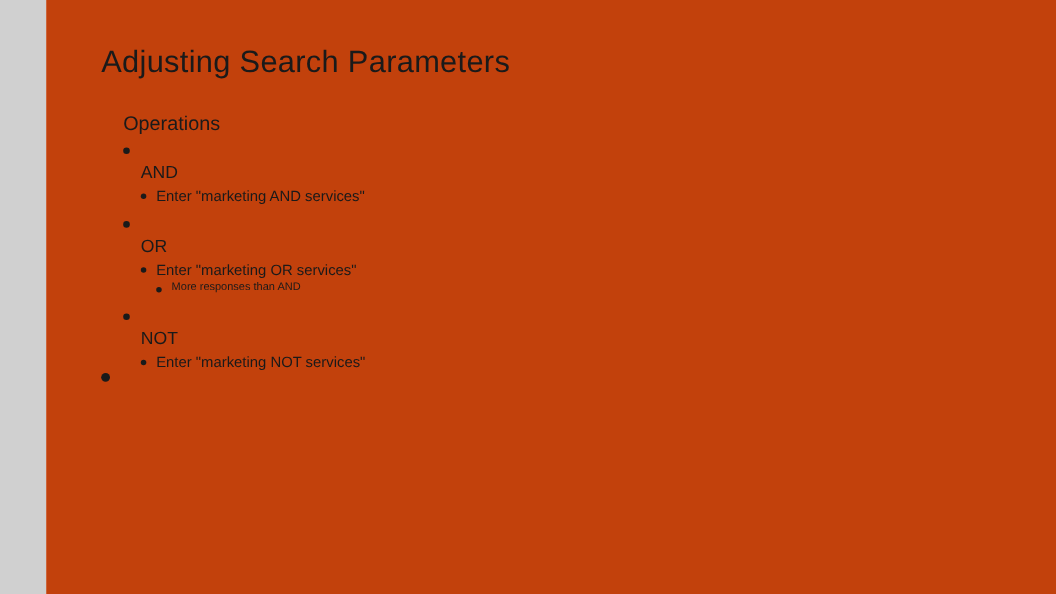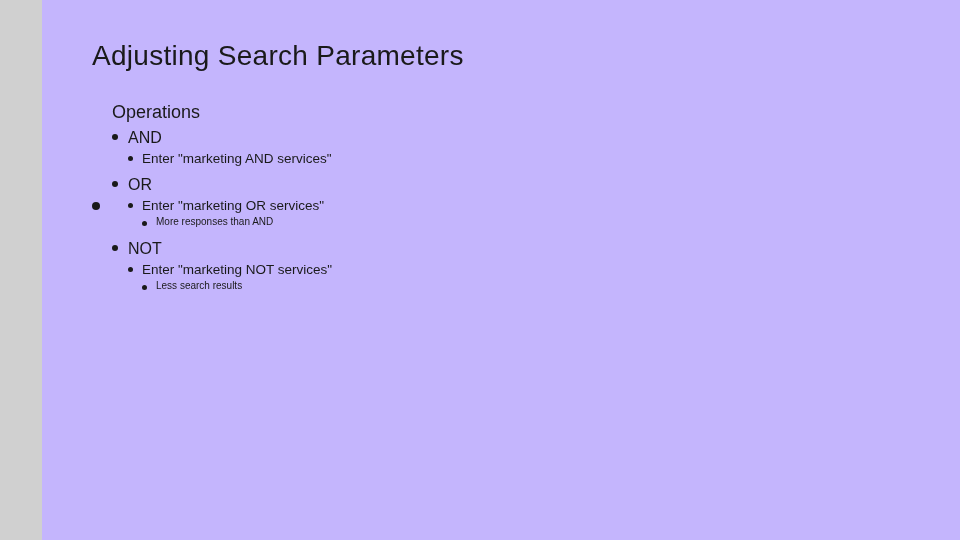--- a/index.html
+++ b/index.html
@@ -20,39 +20,39 @@
     .sidebar {
       width: 42px;
       min-height: 540px;
       background: #d0d0d0;
       flex-shrink: 0;
     }
 
     .main-content {
       flex: 1;
       padding: 40px 23px 30px 50px;
-      background: #c4b5fd;
+      background: #c2410c;
     }
 
     .page-title {
       font-size: 28px;
       font-weight: 400;
       color: #1a1a1a;
       margin-bottom: 30px;
       letter-spacing: 0.01em;
     }
 
     .bullet-list {
       list-style: none;
       padding: 0;
     }
 
     .bullet-list > li {
       display: flex;
-      align-items: center;
+      align-items: flex-end;
       margin-bottom: 10px;
       font-size: 16px;
       color: #1a1a1a;
     }
 
     .bullet-dot {
       width: 8px;
       height: 8px;
       background: #1a1a1a;
       border-radius: 50%;
@@ -104,20 +104,21 @@
       color: #1a1a1a;
     }
 
     .level2-label {
       font-size: 16px;
       font-weight: 500;
     }
 
     .level2-content {
       flex: 1;
+      margin-top: 20px;
     }
 
     .level3-list {
       list-style: none;
       margin-top: 4px;
     }
 
     .level3-item {
       display: flex;
       align-items: flex-start;
@@ -203,26 +204,20 @@
 
           <li class="level2-item">
             <span class="bullet-dot-small"></span>
             <div class="level2-content">
               <span class="level2-label">NOT</span>
               <ul class="level3-list">
                 <li class="level3-item">
                   <span class="bullet-dot-tiny"></span>
                   <div class="level3-content">
                     <span class="level3-label">Enter "marketing NOT services"</span>
-                    <ul class="level4-list">
-                      <li class="level4-item">
-                        <span class="bullet-dot-tiny"></span>
-                        <span class="level4-label">Less search results</span>
-                      </li>
-                    </ul>
                   </div>
                 </li>
               </ul>
             </div>
           </li>
         </ul>
       </div>
     </li>
   </ul>
 </div>

